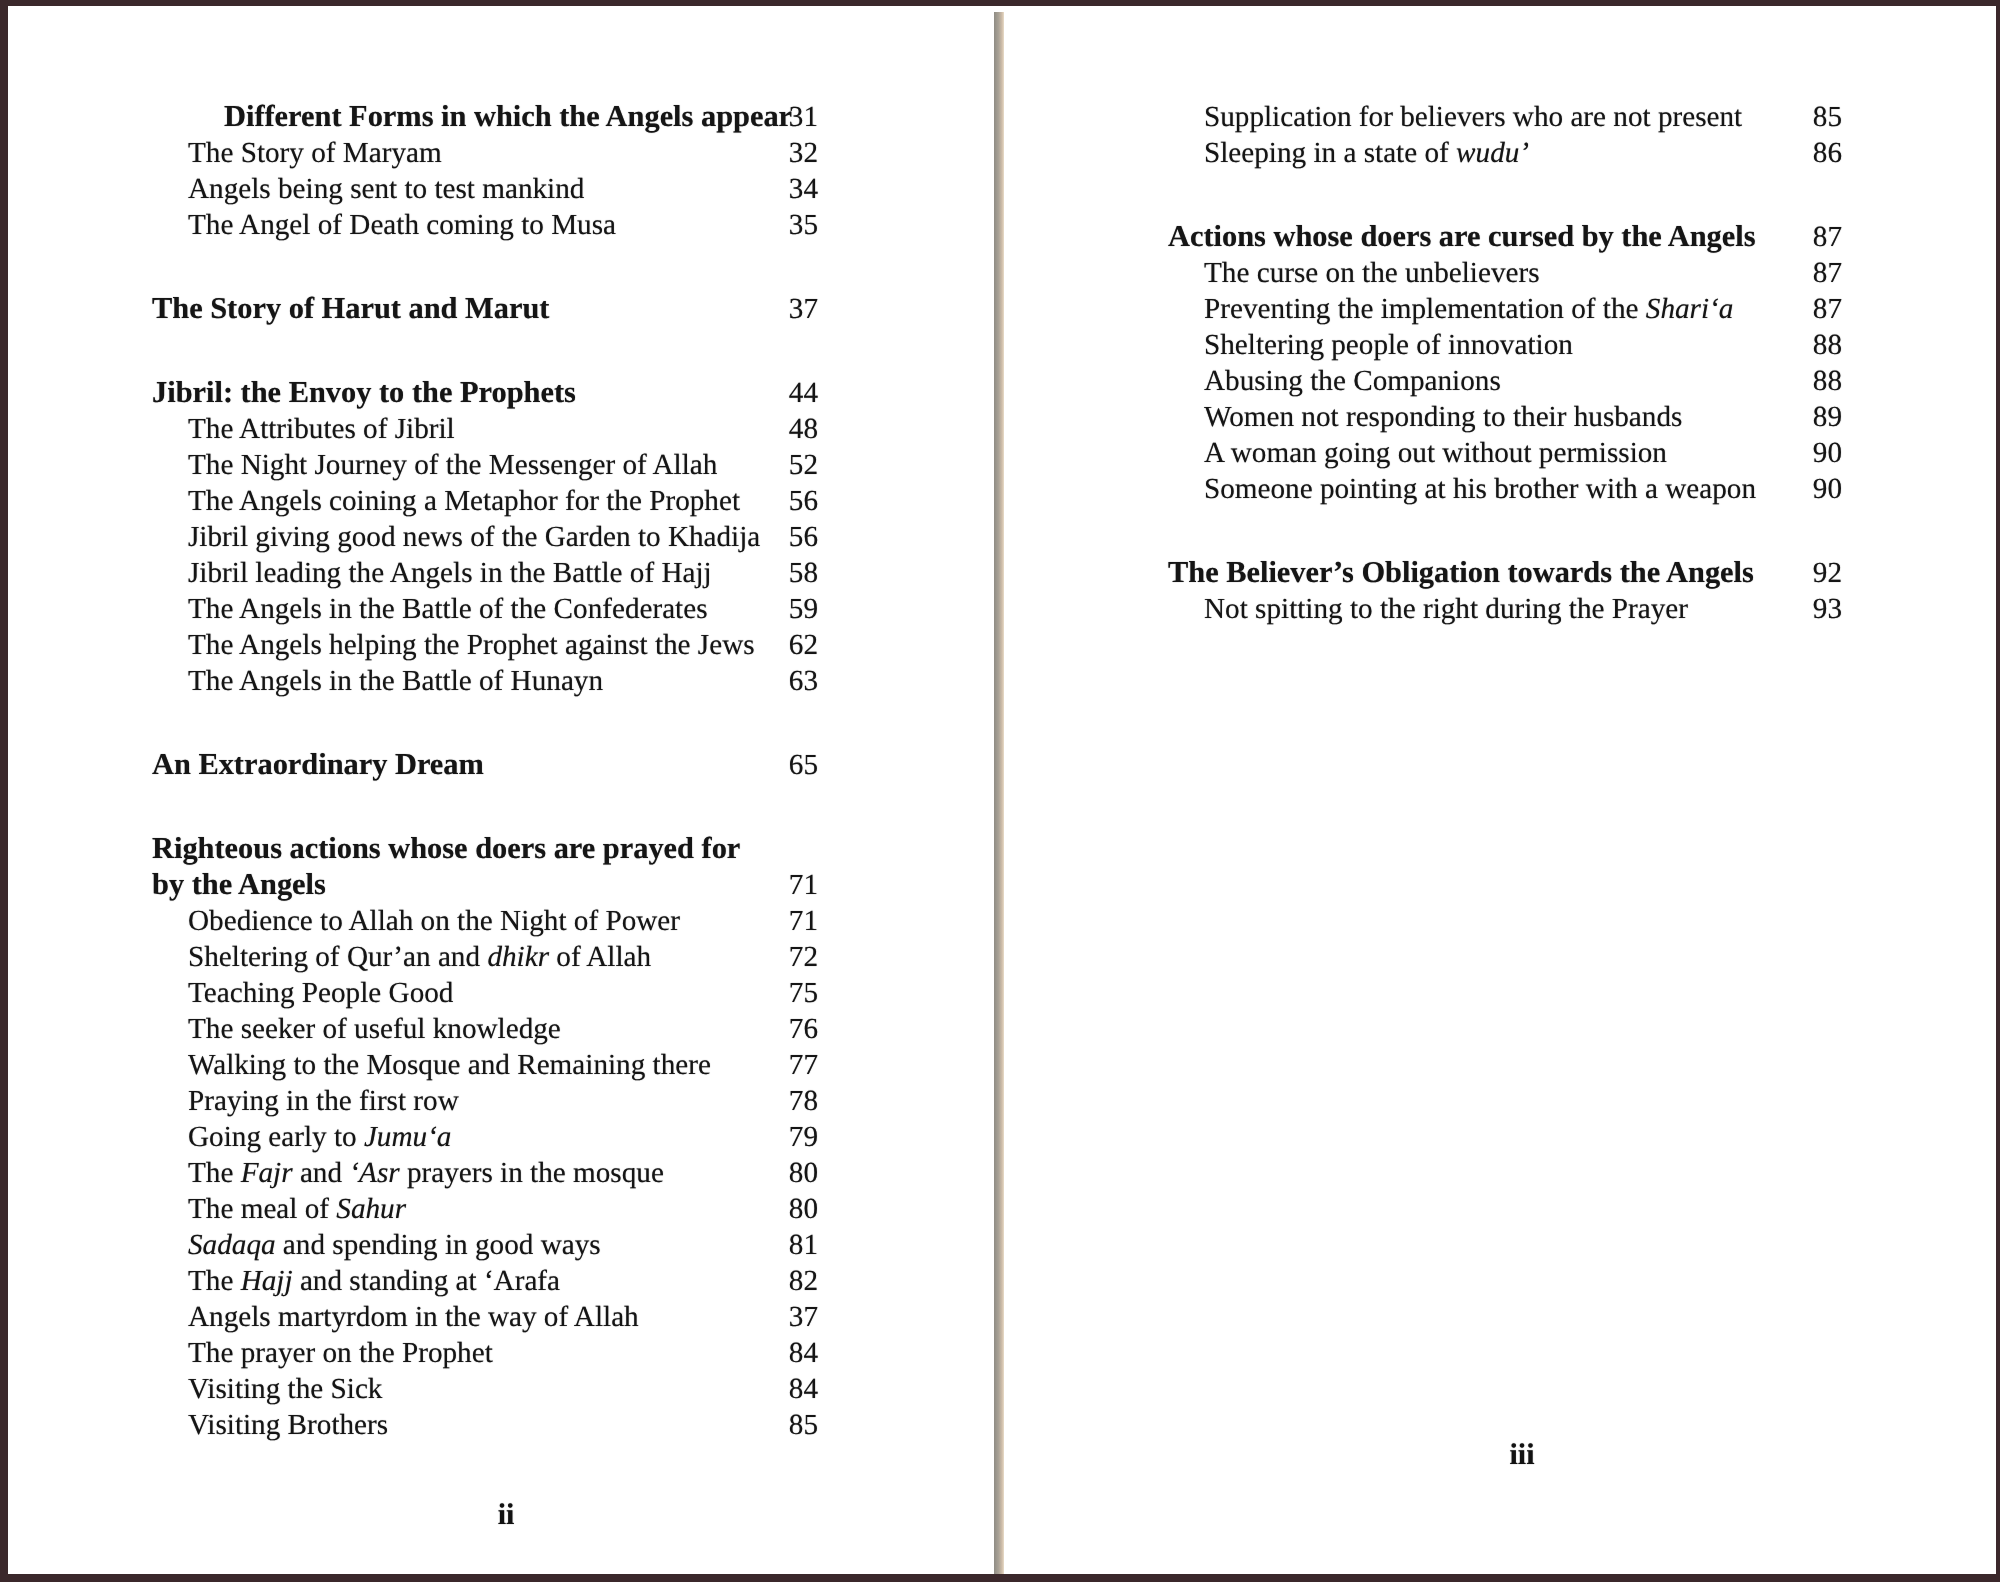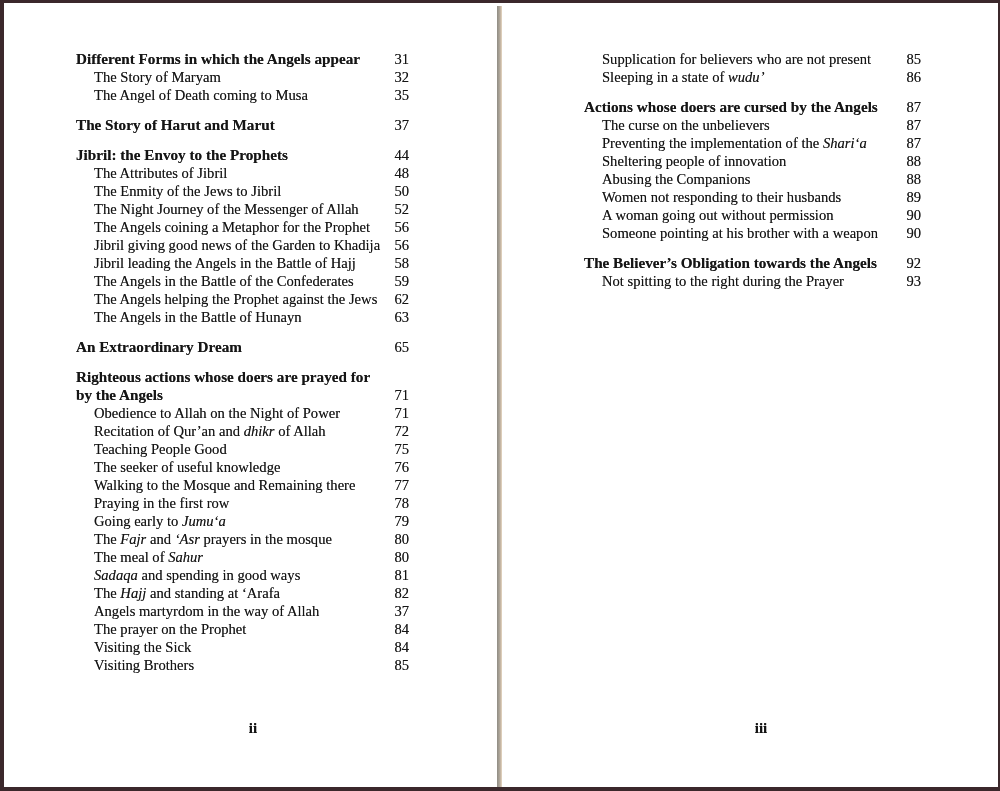--- a/index.html
+++ b/index.html
@@ -34,77 +34,77 @@
   }
   .toc-left  { left: 72px;  width: 333px; }
   .toc-right { left: 580px; width: 337px; }
   .row { position: relative; }
   .row .title { display: block; white-space: nowrap; padding-left: 18px; }
   .row.heading .title {
     padding-left: 0;
     font-weight: bold;
     font-size: 15.2px;
   }
-  .row.heading { margin-top: 12px; }
-  .toc .row.heading:first-child { margin-top: 0; }
+  .row.heading { margin-top: 24px; }
+  .toc .row.heading:first-child { margin-top: 0; margin-left: 36px; }
   .row .num {
     position: absolute;
     right: 0; bottom: 0;
     text-align: center;
   }
   .row.heading .num { font-size: 14.6px; font-weight: normal; }
   .footer {
     position: absolute;
     top: 717px;
     width: 120px;
     text-align: center;
     color: #121212;
     font-size: 15px;
     font-weight: bold;
     text-shadow: 0 0 0.5px rgba(0,0,0,0.55);
   }
-  .footer-left  { left: 189px; }
+  .footer-left  { left: 189px; margin-top: 30px; }
   .footer-right { left: 697px; }
 </style>
 </head>
 <body>
 
 <div class="scan">
   <div class="spine"></div>
 
   <div class="toc toc-left" id="toc-left">
       <div class="row heading">
         <span class="title"><span>Different Forms in which the Angels appear</span></span>
         <span class="num">31</span>
       </div>
       <div class="row item">
         <span class="title"><span>The Story of Maryam</span></span>
         <span class="num">32</span>
       </div>
       <div class="row item">
+        <span class="title"><span>Angels being sent to test mankind</span></span>
+        <span class="num">34</span>
+      </div>
+      <div class="row item">
         <span class="title"><span>The Angel of Death coming to Musa</span></span>
         <span class="num">35</span>
       </div>
       <div class="row heading">
         <span class="title"><span>The Story of Harut and Marut</span></span>
         <span class="num">37</span>
       </div>
       <div class="row heading">
         <span class="title"><span>Jibril: the Envoy to the Prophets</span></span>
         <span class="num">44</span>
       </div>
       <div class="row item">
         <span class="title"><span>The Attributes of Jibril</span></span>
         <span class="num">48</span>
       </div>
       <div class="row item">
-        <span class="title"><span>The Enmity of the Jews to Jibril</span></span>
-        <span class="num">50</span>
-      </div>
-      <div class="row item">
         <span class="title"><span>The Night Journey of the Messenger of Allah</span></span>
         <span class="num">52</span>
       </div>
       <div class="row item">
         <span class="title"><span>The Angels coining a Metaphor for the Prophet</span></span>
         <span class="num">56</span>
       </div>
       <div class="row item">
         <span class="title"><span>Jibril giving good news of the Garden to Khadija</span></span>
         <span class="num">56</span>
@@ -131,21 +131,21 @@
       </div>
       <div class="row heading">
         <span class="title"><span>Righteous actions whose doers are prayed for</span><br><span>by the Angels</span></span>
         <span class="num">71</span>
       </div>
       <div class="row item">
         <span class="title"><span>Obedience to Allah on the Night of Power</span></span>
         <span class="num">71</span>
       </div>
       <div class="row item">
-        <span class="title"><span>Recitation of Qur’an and </span><i>dhikr</i><span> of Allah</span></span>
+        <span class="title"><span>Sheltering of Qur’an and </span><i>dhikr</i><span> of Allah</span></span>
         <span class="num">72</span>
       </div>
       <div class="row item">
         <span class="title"><span>Teaching People Good</span></span>
         <span class="num">75</span>
       </div>
       <div class="row item">
         <span class="title"><span>The seeker of useful knowledge</span></span>
         <span class="num">76</span>
       </div>

